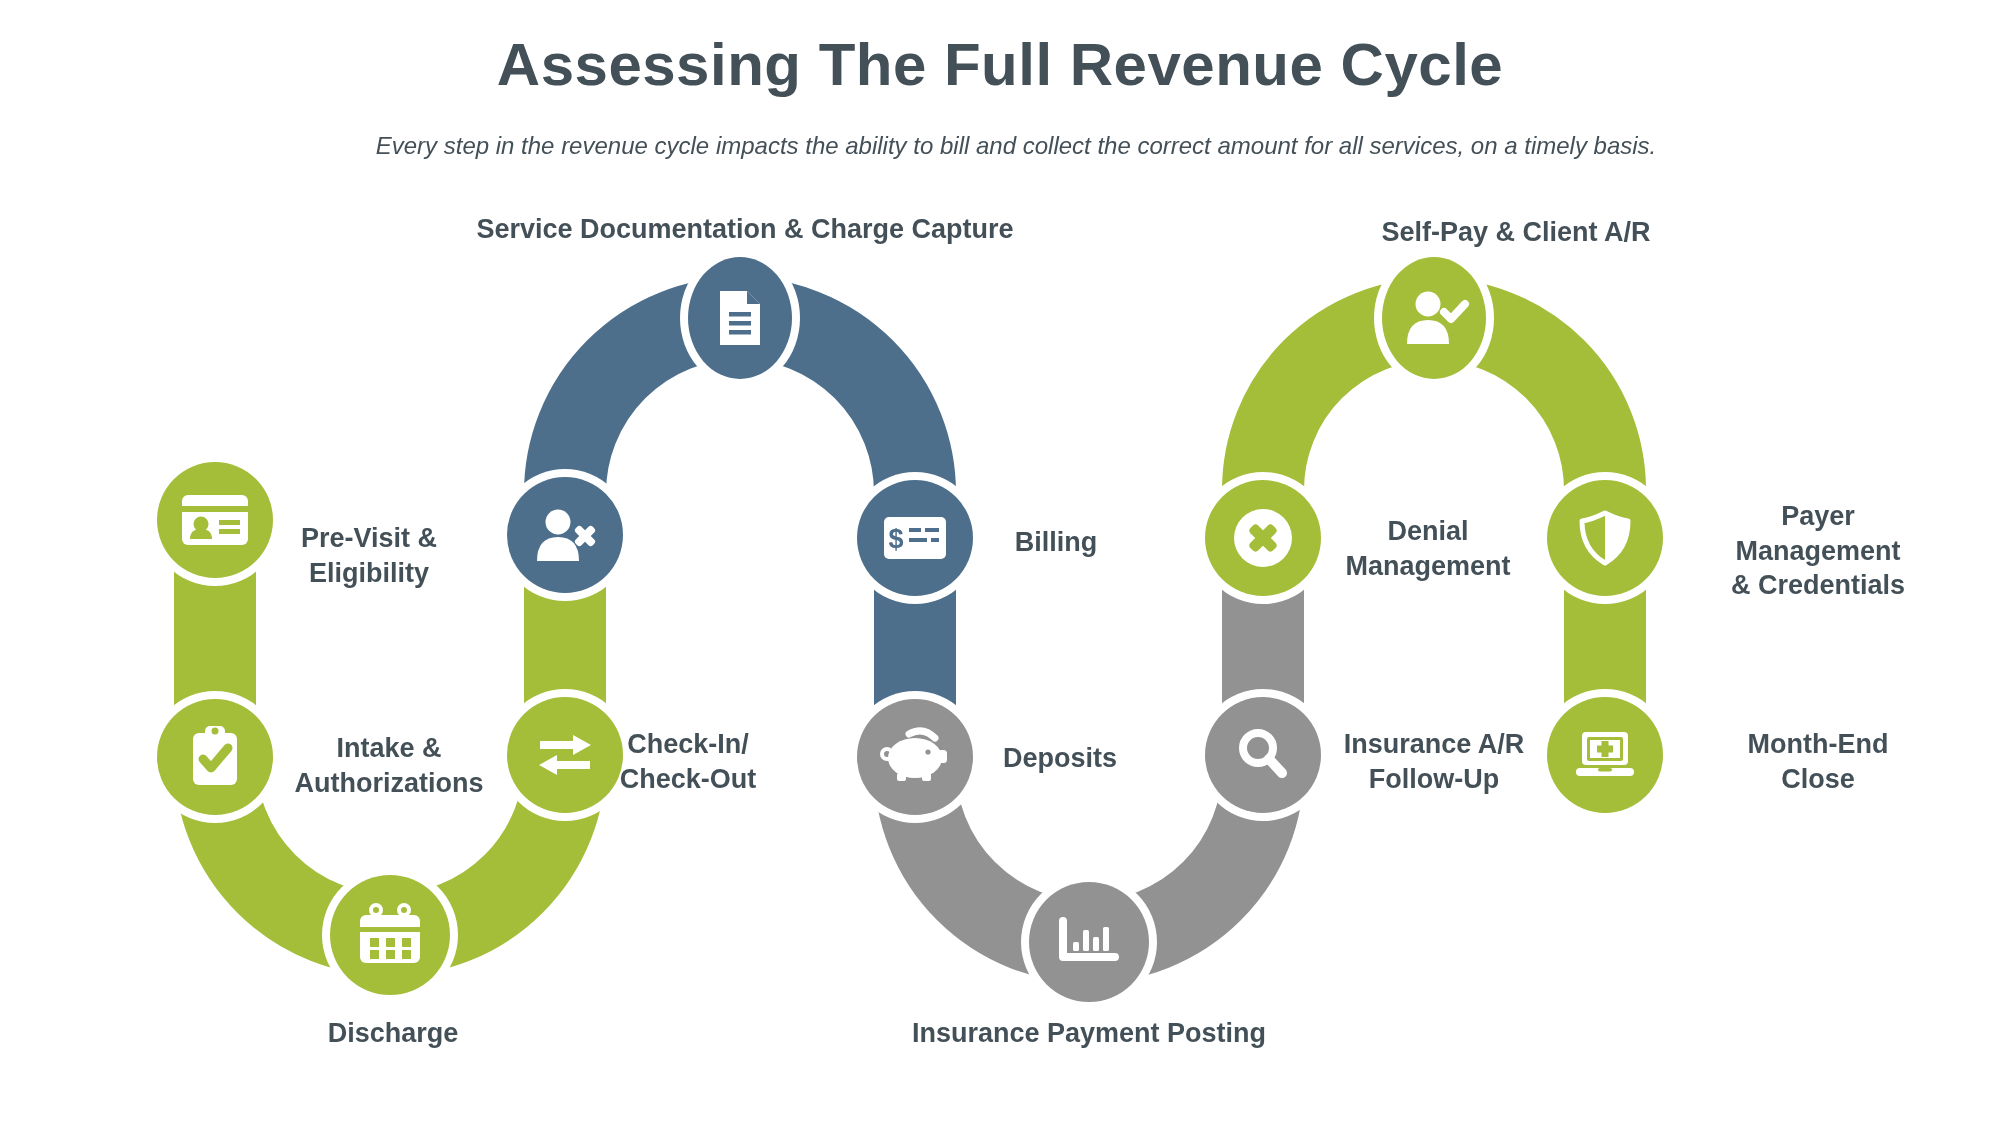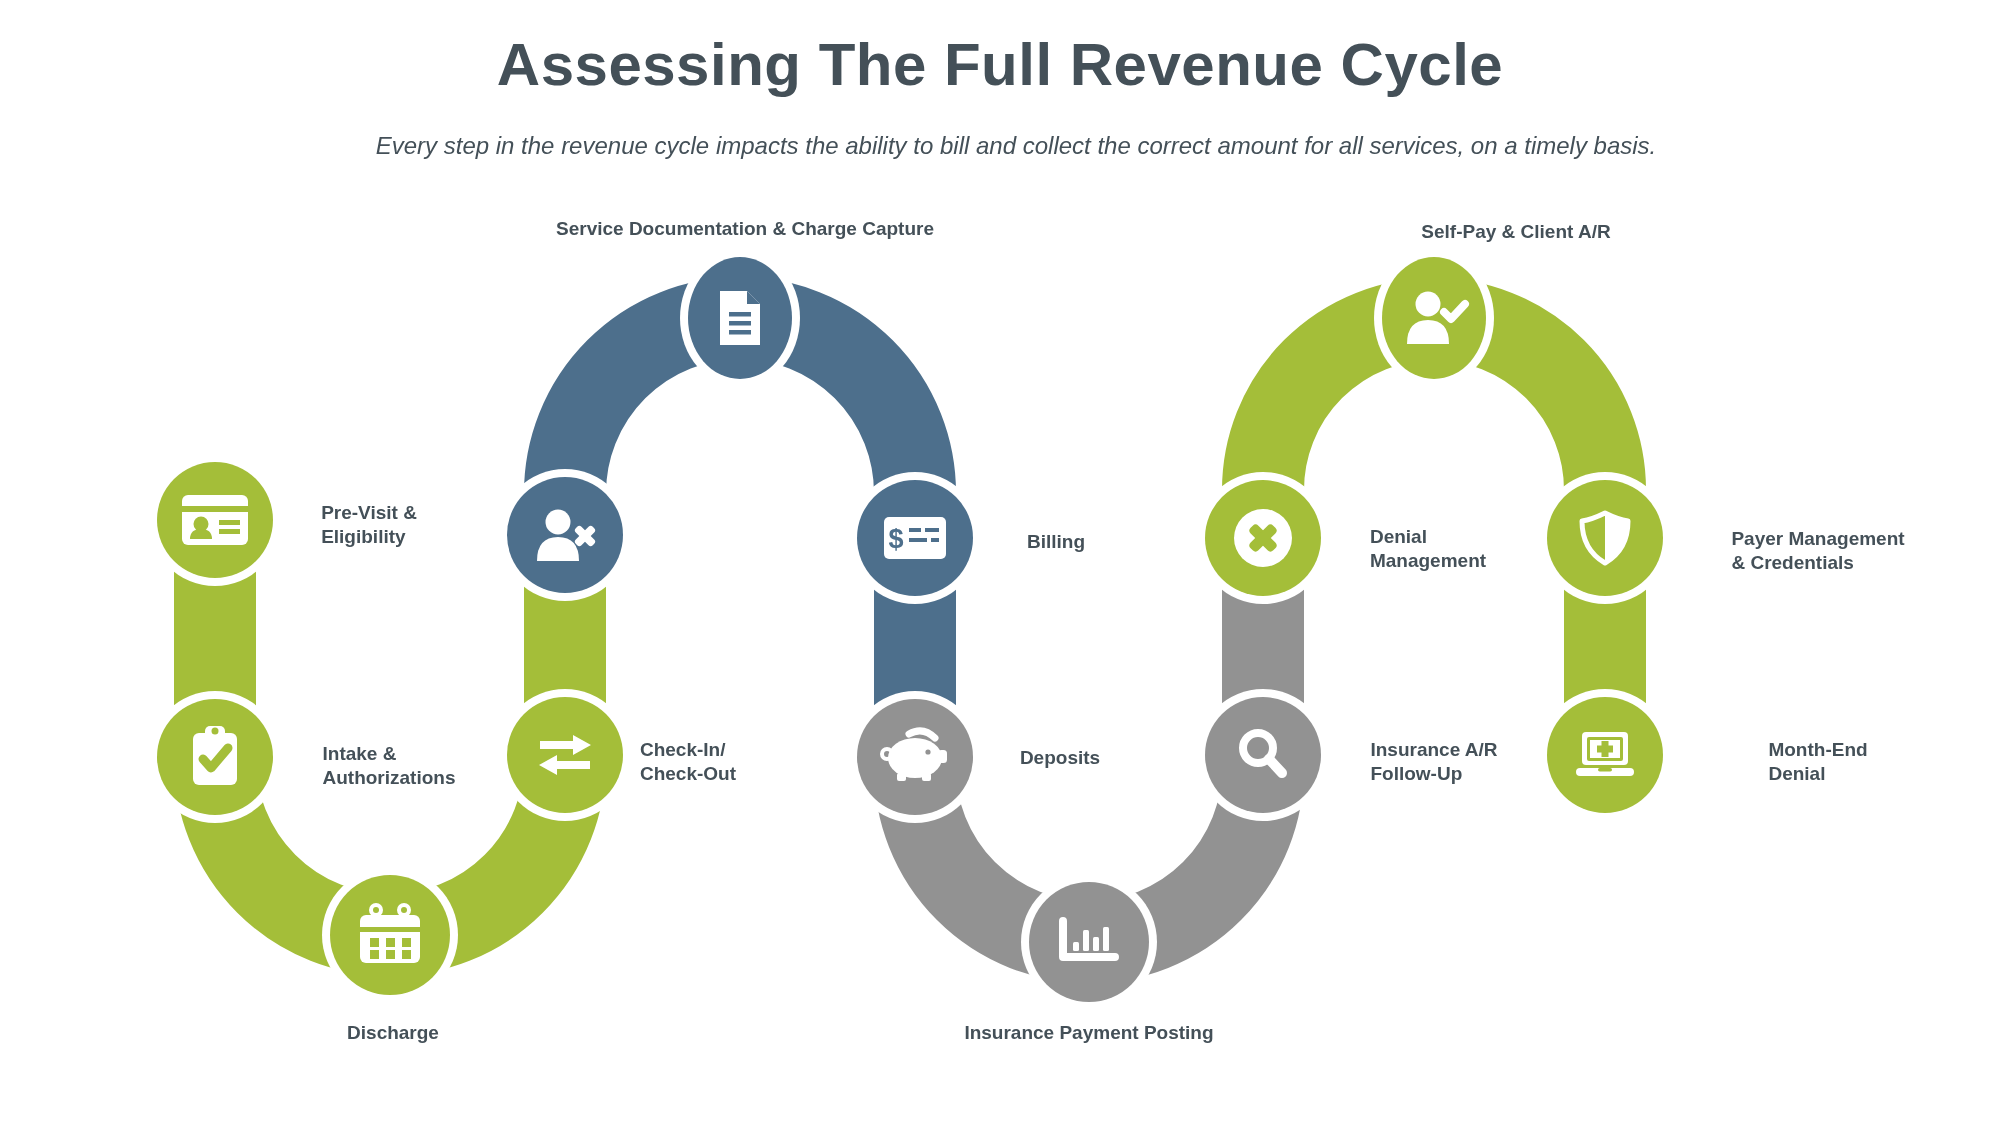--- a/index.html
+++ b/index.html
@@ -9,22 +9,22 @@
     --ink:#445058;
   }
   html,body{margin:0;padding:0;background:#fff;}
   body{font-family:"Liberation Sans",sans-serif;}
   .canvas{position:relative;width:2000px;height:1125px;background:#fff;overflow:hidden;}
   .title{position:absolute;top:30px;left:0;width:100%;margin:0;text-align:center;
          font-size:60px;font-weight:700;color:var(--ink);letter-spacing:.5px;}
   .subtitle{position:absolute;top:116px;left:0;width:100%;margin:16px;text-align:center;
             font-size:24px;font-style:italic;font-weight:400;color:var(--ink);}
   .diagram{position:absolute;left:0;top:0;}
-  .label{position:absolute;transform:translate(-50%,-50%);text-align:left;
-         font-size:19px;font-weight:700;color:var(--ink);white-space:pre-line;line-height:1.28;}
+  .label{position:absolute;transform:translate(-50%,-50%);text-align:center;
+         font-size:27px;font-weight:700;color:var(--ink);white-space:pre-line;line-height:1.28;}
   .band{fill:none;stroke-width:82;}
   .stroke-green{stroke:var(--green);}
   .stroke-blue{stroke:var(--blue);}
   .stroke-gray{stroke:var(--gray);}
   .halo{fill:#fff;}
   .c-green{fill:var(--green);}
   .c-blue{fill:var(--blue);}
   .c-gray{fill:var(--gray);}
   .w{fill:#fff;}
   .chk{fill:none;stroke:var(--green);stroke-width:9;stroke-linecap:round;stroke-linejoin:round;}
@@ -208,34 +208,34 @@
         <rect class="c-green" x="-18" y="-18" width="36" height="24" rx="2"></rect>
         <rect class="w" x="-15" y="-15" width="30" height="18"></rect>
         <rect class="c-green" x="-3.5" y="-14" width="7" height="16"></rect>
         <rect class="c-green" x="-8" y="-9.5" width="16" height="7"></rect>
         <rect class="w" x="-29" y="13" width="58" height="8" rx="4"></rect>
         <rect class="c-green" x="-7" y="13" width="14" height="3.5" rx="1.75"></rect>
       </g>
     </g>
   </svg>
 
-  <div class="label" style="left:369px;top:525px">Pre-Visit &amp;
+  <div class="label" style="left:369px;top:556px">Pre-Visit &amp;
 Eligibility</div>
   <div class="label" style="left:389px;top:766px">Intake &amp;
 Authorizations</div>
   <div class="label" style="left:393px;top:1033px">Discharge</div>
   <div class="label" style="left:688px;top:762px">Check-In/
 Check-Out</div>
   <div class="label" style="left:745px;top:229px">Service Documentation &amp; Charge Capture</div>
   <div class="label" style="left:1056px;top:542px">Billing</div>
   <div class="label" style="left:1060px;top:758px">Deposits</div>
   <div class="label" style="left:1089px;top:1033px">Insurance Payment Posting</div>
   <div class="label" style="left:1434px;top:762px">Insurance A/R
 Follow-Up</div>
   <div class="label" style="left:1428px;top:549px">Denial
 Management</div>
   <div class="label" style="left:1516px;top:232px">Self-Pay &amp; Client A/R</div>
   <div class="label" style="left:1818px;top:551px">Payer Management
 &amp; Credentials</div>
   <div class="label" style="left:1818px;top:762px">Month-End
-Denial</div>
+Close</div>
 
 </div>
 
 </body></html>

